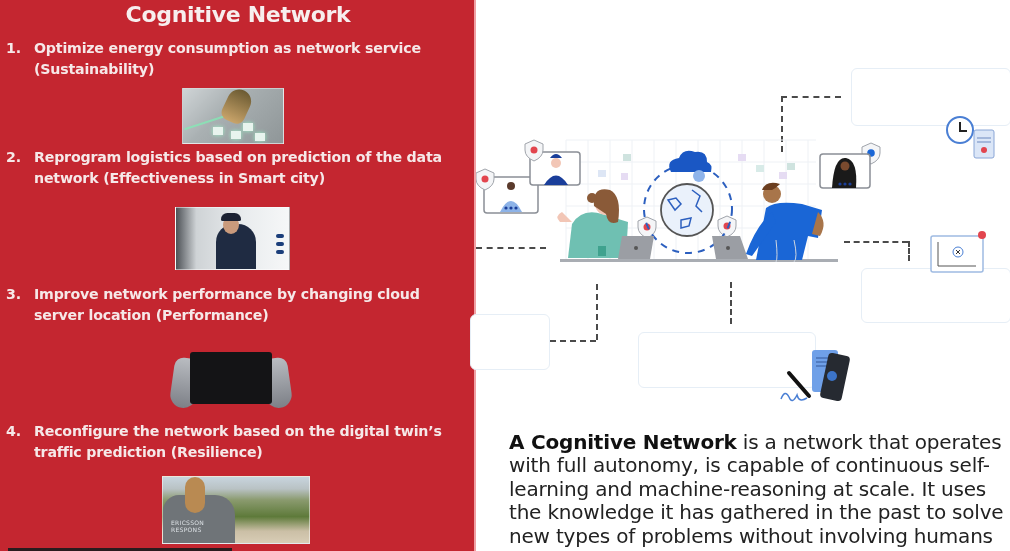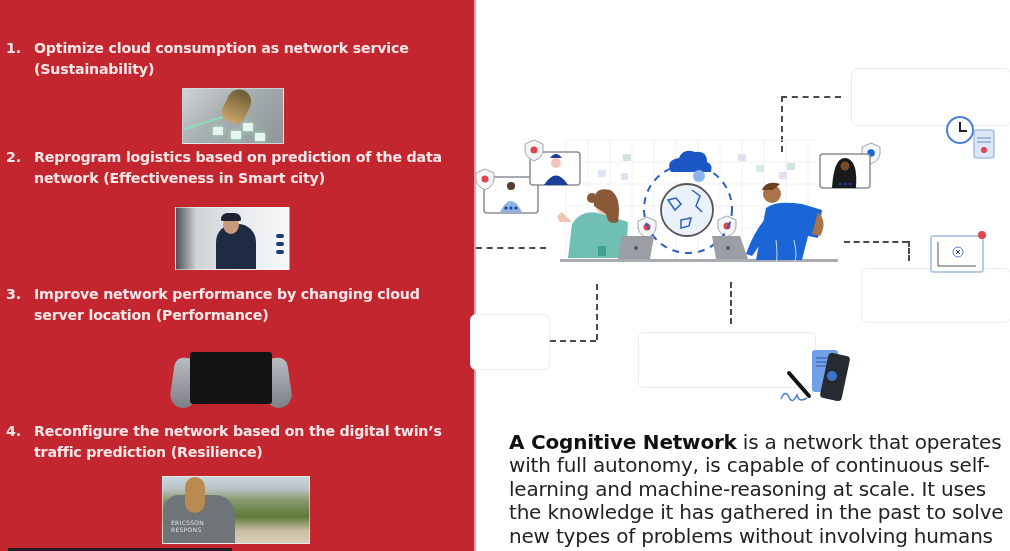--- a/index.html
+++ b/index.html
@@ -68,24 +68,25 @@
     font-family: "DejaVu Sans", "Liberation Sans", sans-serif;
     font-size: 20px; line-height: 23.4px; color: #222;
     letter-spacing: -0.2px;
   }
   .description b { font-weight: bold; color: #111; }
 </style>
 </head>
 <body>
 
 <div class="left-panel">
+  <div class="slide-title">Cognitive Network</div>
 
   <div class="item" style="top:38px">
     <span class="num">1.</span>
-    <span class="txt">Optimize cloud consumption as network service (Sustainability)</span>
+    <span class="txt">Optimize energy consumption as network service (Sustainability)</span>
   </div>
   <div class="photo photo-1">
     <div class="beam"></div>
     <div class="blk" style="left:30px;top:38px"></div>
     <div class="blk" style="left:48px;top:42px"></div>
     <div class="blk" style="left:60px;top:34px"></div>
     <div class="blk" style="left:72px;top:44px"></div>
     <div class="hand"></div>
   </div>
 

